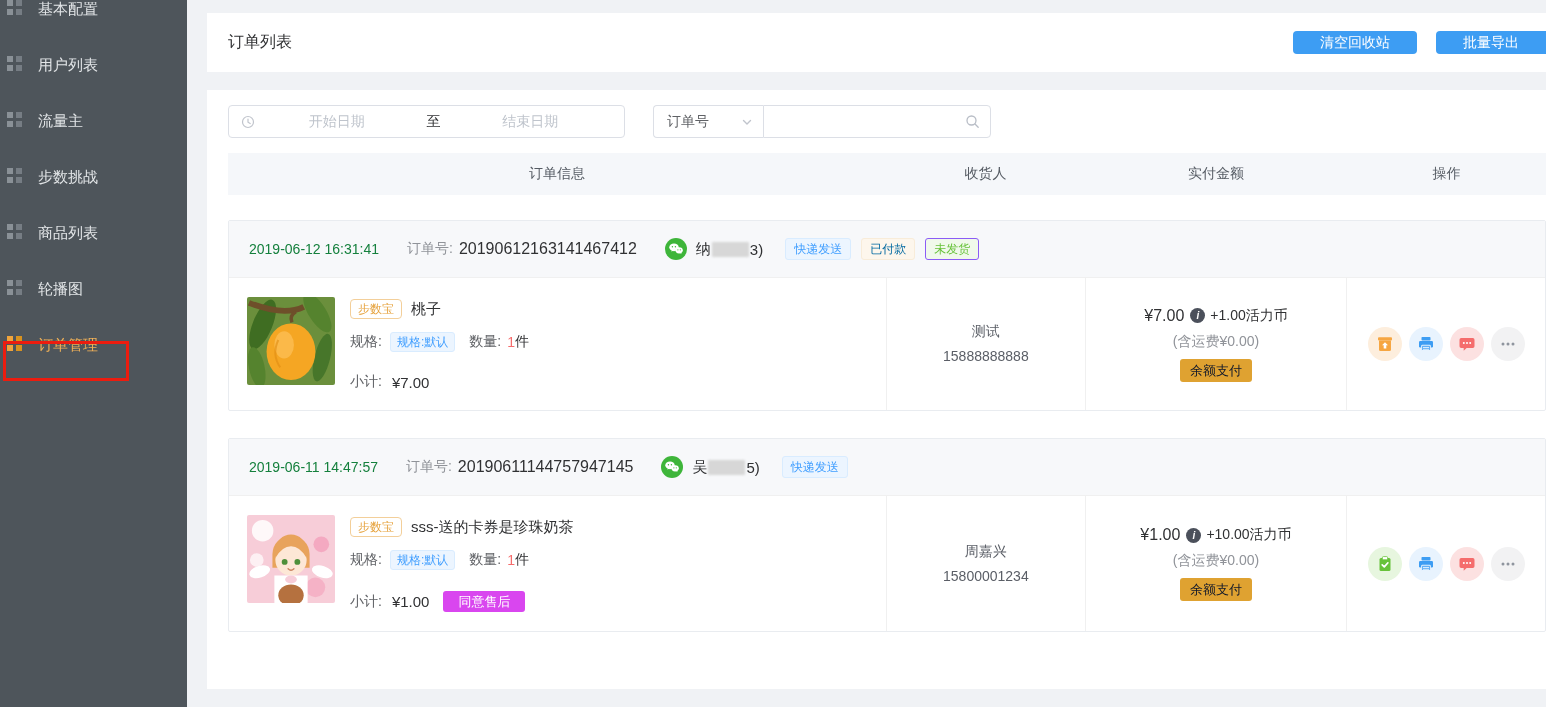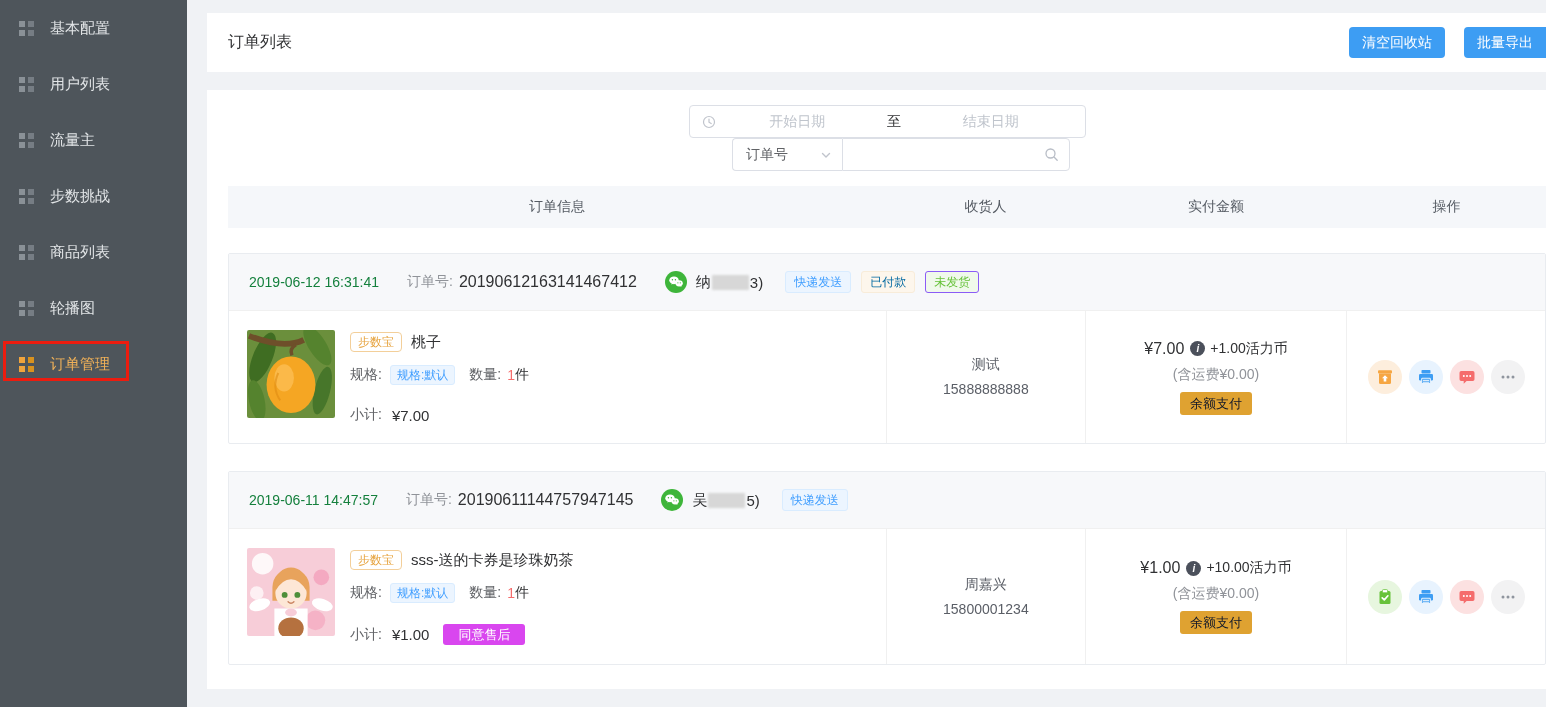--- a/index.html
+++ b/index.html
@@ -4,39 +4,39 @@
 <style>
   * { margin:0; padding:0; box-sizing:border-box; }
   html,body { width:1546px; height:707px; overflow:hidden; }
   body {
     font-family:"Liberation Sans","DejaVu Sans",sans-serif;
     background:#f0f2f5; color:#303133; font-size:14px;
     display:flex;
   }
   
   .sidebar { width:187px; height:707px; background:#4e555b; flex:none; position:relative; padding-top:0; }
-  .side-item { height:56px; display:flex; align-items:center; padding-left:19px; cursor:pointer; color:#e3e6e8; font-size:15px; }
+  .side-item { height:56px; display:flex; padding-left:7px; cursor:pointer; color:#e3e6e8; font-size:15px; }
   .side-item .grid-icon { width:15px; height:15px; position:relative; margin-right:16px; flex:none; }
   .grid-icon i { position:absolute; width:6px; height:6px; background:#8a9197; }
   .grid-icon i:nth-child(1){left:0;top:0;} .grid-icon i:nth-child(2){right:0;top:0;background:#767d84;}
   .grid-icon i:nth-child(3){left:0;bottom:0;} .grid-icon i:nth-child(4){right:0;bottom:0;background:#767d84;}
   .side-item.active { color:#f0b158; }
   .side-item.active .grid-icon i { background:#f0a43c; }
   .side-item.active .grid-icon i:nth-child(2), .side-item.active .grid-icon i:nth-child(4){ background:#d8921f; }
   .active-annotation { position:absolute; left:3px; top:341px; width:126px; height:40px; border:3px solid #ec1c0f; pointer-events:none; }
   
   .main { flex:1; min-width:0; }
   .title-card { margin:13px 0 0 20px; height:59px; background:#fff; display:flex; align-items:center; padding:0 0 0 21px; }
   .page-title { font-size:16px; color:#303133; }
   .title-actions { margin-left:auto; display:flex; gap:19px; padding-right:0; }
-  .btn-blue { background:#3d9df3; color:#fff; border:none; font-size:14px; height:31px; padding:0 13px; border-radius:4px; cursor:pointer; font-family:inherit; white-space:nowrap; }
+  .btn-blue { background:#3d9df3; color:#fff; border:none; font-size:14px; height:23px; padding:0 27px; border-radius:4px; cursor:pointer; font-family:inherit; white-space:nowrap; }
   .btn-blue:last-child { border-top-right-radius:0; border-bottom-right-radius:0; }
   .content-card { margin:18px 0 0 20px; background:#fff; min-height:599px; padding:15px 0 0 21px; }
   
-  .filter-row { display:flex; align-items:center;flex-direction:column; }
+  .filter-row { display:flex; align-items:center; }
   .date-range { width:397px; height:33px; border:1px solid #dcdfe6; border-radius:4px; display:flex; align-items:center; padding:0 12px; background:#fff; cursor:pointer; }
   .date-range .ph { color:#bfc4cc; font-size:14px; flex:1; text-align:center; }
   .date-range .sep { color:#303133; font-size:14px; padding:0 8px; }
   .search-group { display:flex; margin-left:28px; height:33px; }
   .search-select { width:110px; border:1px solid #dcdfe6; border-right:none; border-radius:4px 0 0 4px; display:flex; align-items:center; padding:0 10px 0 13px; color:#606266; cursor:pointer; background:#fff; }
   .search-select .lbl { flex:1; font-size:14px; }
   .search-input-wrap { width:228px; border:1px solid #dcdfe6; border-radius:0 4px 4px 0; display:flex; align-items:center; padding:0 10px; background:#fff; }
   .search-input-wrap input { border:none; outline:none; flex:1; min-width:0; font-size:14px; font-family:inherit; color:#303133; }
   
   .tabs { display:flex; margin-top:45px; border-bottom:1px solid #e4e7ed; }

